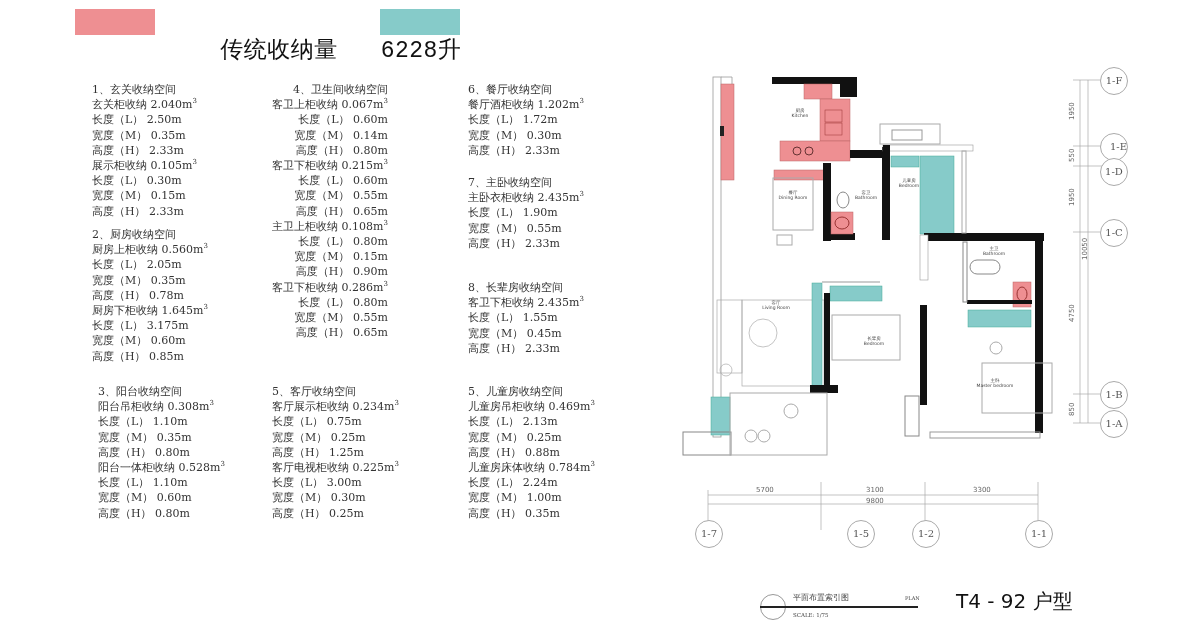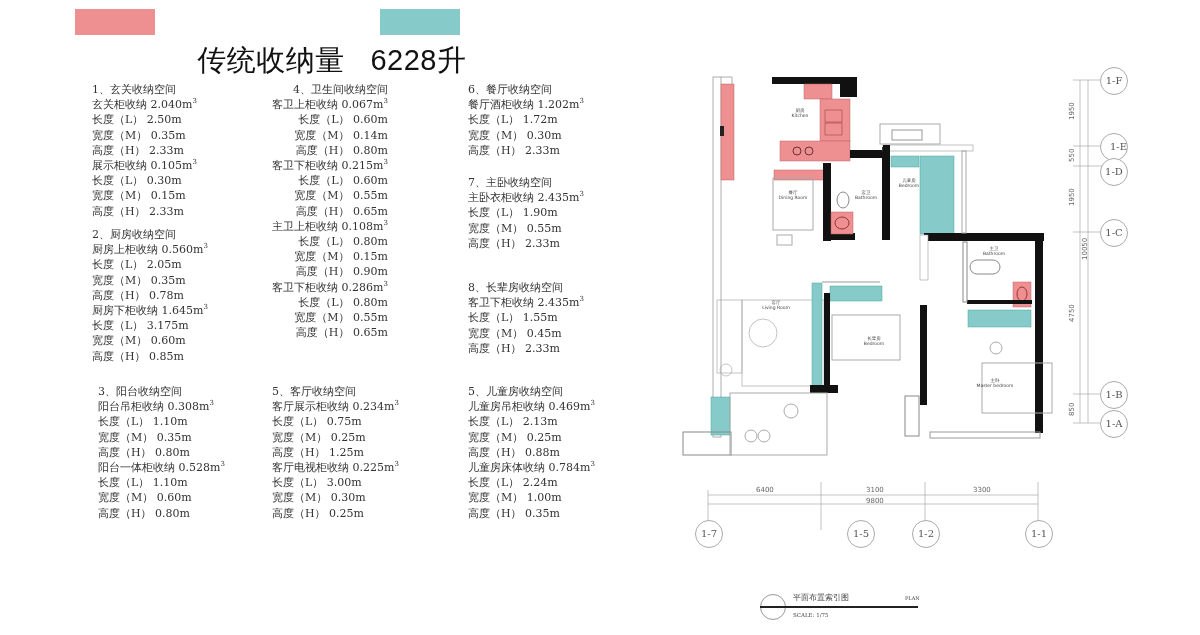--- a/index.html
+++ b/index.html
@@ -1,19 +1,19 @@
 <!DOCTYPE html>
 <html><head>
 <meta charset="utf-8">
 <style>
   html,body{margin:0;padding:0;background:#fff;}
   body{width:1200px;height:635px;position:relative;overflow:hidden;font-family:"DejaVu Sans","Liberation Sans",sans-serif;color:#111;}
   .legend{position:absolute;top:0;left:0;width:1200px;height:50px;}
   .swatch{position:absolute;top:9px;height:26px;}
-  .legend-text{position:absolute;top:8px;font-size:29px;font-family:Liberation Sans, sans-serif;letter-spacing:0.5px;white-space:pre;}
+  .legend-text{position:absolute;top:8px;font-size:23px;font-family:Liberation Mono, monospace;letter-spacing:0.5px;white-space:pre;}
   .col{position:absolute;font-family:"DejaVu Serif","Liberation Serif",serif;font-size:11px;color:#333;line-height:15.2px;}
   .sec-title{display:block;}
   .line{display:block;white-space:pre;padding-left:0;}
   .sup{font-size:7px;vertical-align:super;line-height:0;}
   .plan{position:absolute;left:680px;top:60px;width:520px;height:500px;}
   .plan svg{position:absolute;left:0;top:0;}
   .axis-bubble{position:absolute;width:26px;height:26px;border:1px solid #aaa;border-radius:50%;font-family:"DejaVu Serif",serif;font-size:10px;color:#555;text-align:center;line-height:26px;background:#fff;}
   .dim-text{position:absolute;font-size:7px;color:#666;font-family:"DejaVu Sans",sans-serif;}
   .dim-v{position:absolute;font-size:7px;color:#666;transform:rotate(-90deg);transform-origin:left top;font-family:"DejaVu Sans",sans-serif;}
   .room-label{position:absolute;font-size:4.5px;color:#444;text-align:center;line-height:5px;}
@@ -261,30 +261,31 @@
   <div class="axis-bubble" style="left:420px;top:321px;">1-B</div>
   <div class="axis-bubble" style="left:420px;top:350px;">1-A</div>
 
   <div class="dim-v" style="left:388px;top:60px;">1950</div>
   <div class="dim-v" style="left:388px;top:102px;">550</div>
   <div class="dim-v" style="left:388px;top:146px;">1950</div>
   <div class="dim-v" style="left:401px;top:200px;">10050</div>
   <div class="dim-v" style="left:388px;top:262px;">4750</div>
   <div class="dim-v" style="left:388px;top:356px;">850</div>
 
-  <div class="dim-text" style="left:76px;top:426px;">6400</div>
+  <div class="dim-text" style="left:76px;top:426px;">5700</div>
   <div class="dim-text" style="left:186px;top:426px;">3100</div>
   <div class="dim-text" style="left:293px;top:426px;">3300</div>
   <div class="dim-text" style="left:186px;top:437px;">9800</div>
 
   <div class="axis-bubble" style="left:15px;top:460px;">1-7</div>
   <div class="axis-bubble" style="left:146px;top:460px;margin-left:21px;">1-5</div>
   <div class="axis-bubble" style="left:232px;top:460px;">1-2</div>
   <div class="axis-bubble" style="left:345px;top:460px;">1-1</div>
 </div>
 
 <div class="footer">
   <div class="footer-circle"></div>
   <div class="footer-line"></div>
   <span class="footer-cn">平面布置索引图</span>
   <span class="footer-plan">PLAN</span>
   <span class="footer-scale">SCALE: 1/75</span>
+  <span class="footer-title">T4 - 92 户型</span>
 </div>
 
 </body></html>

